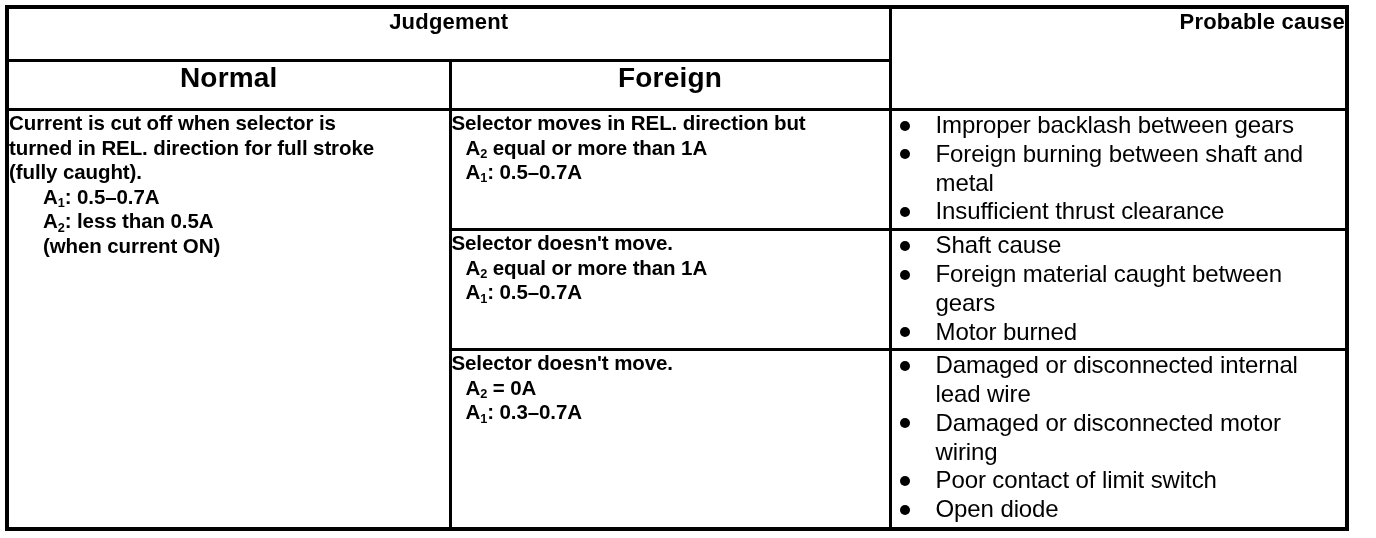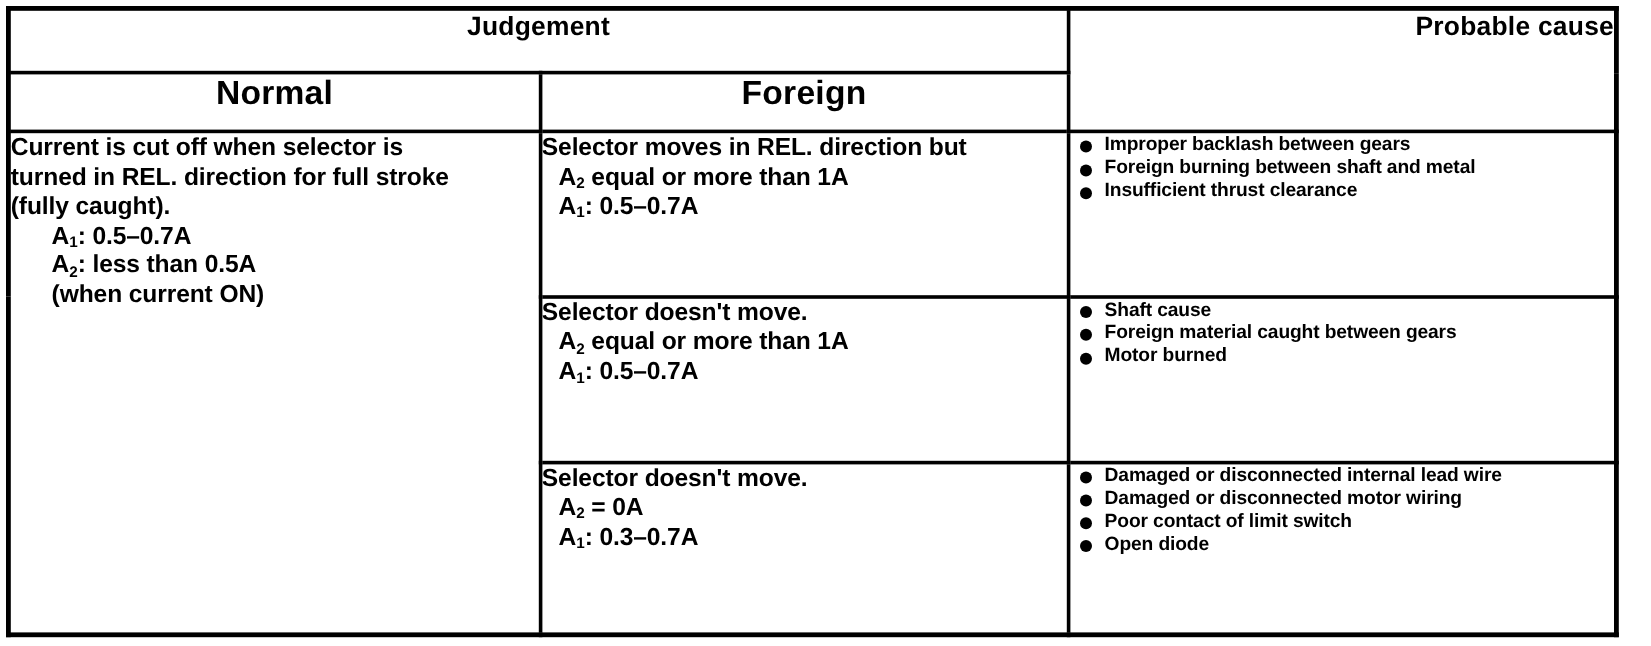--- a/index.html
+++ b/index.html
@@ -80,24 +80,24 @@
   }
 
   
   ul.causes {
     list-style: none;
     margin: 0;
     padding: 0;
   }
   ul.causes > li {
     position: relative;
-    padding-left: 29px;
+    padding-left: 44px;
     margin: 0 0 0 0;
-    font-size: 16px;
-    font-weight: bold;
+    font-size: 24px;
+    font-weight: normal;
     line-height: 1.20;
     letter-spacing: -0.1px;
   }
   ul.causes > li .bullet {
     position: absolute;
     left: 8px;
     top: 0.40em;
     width: 10px;
     height: 10px;
     border-radius: 50%;

